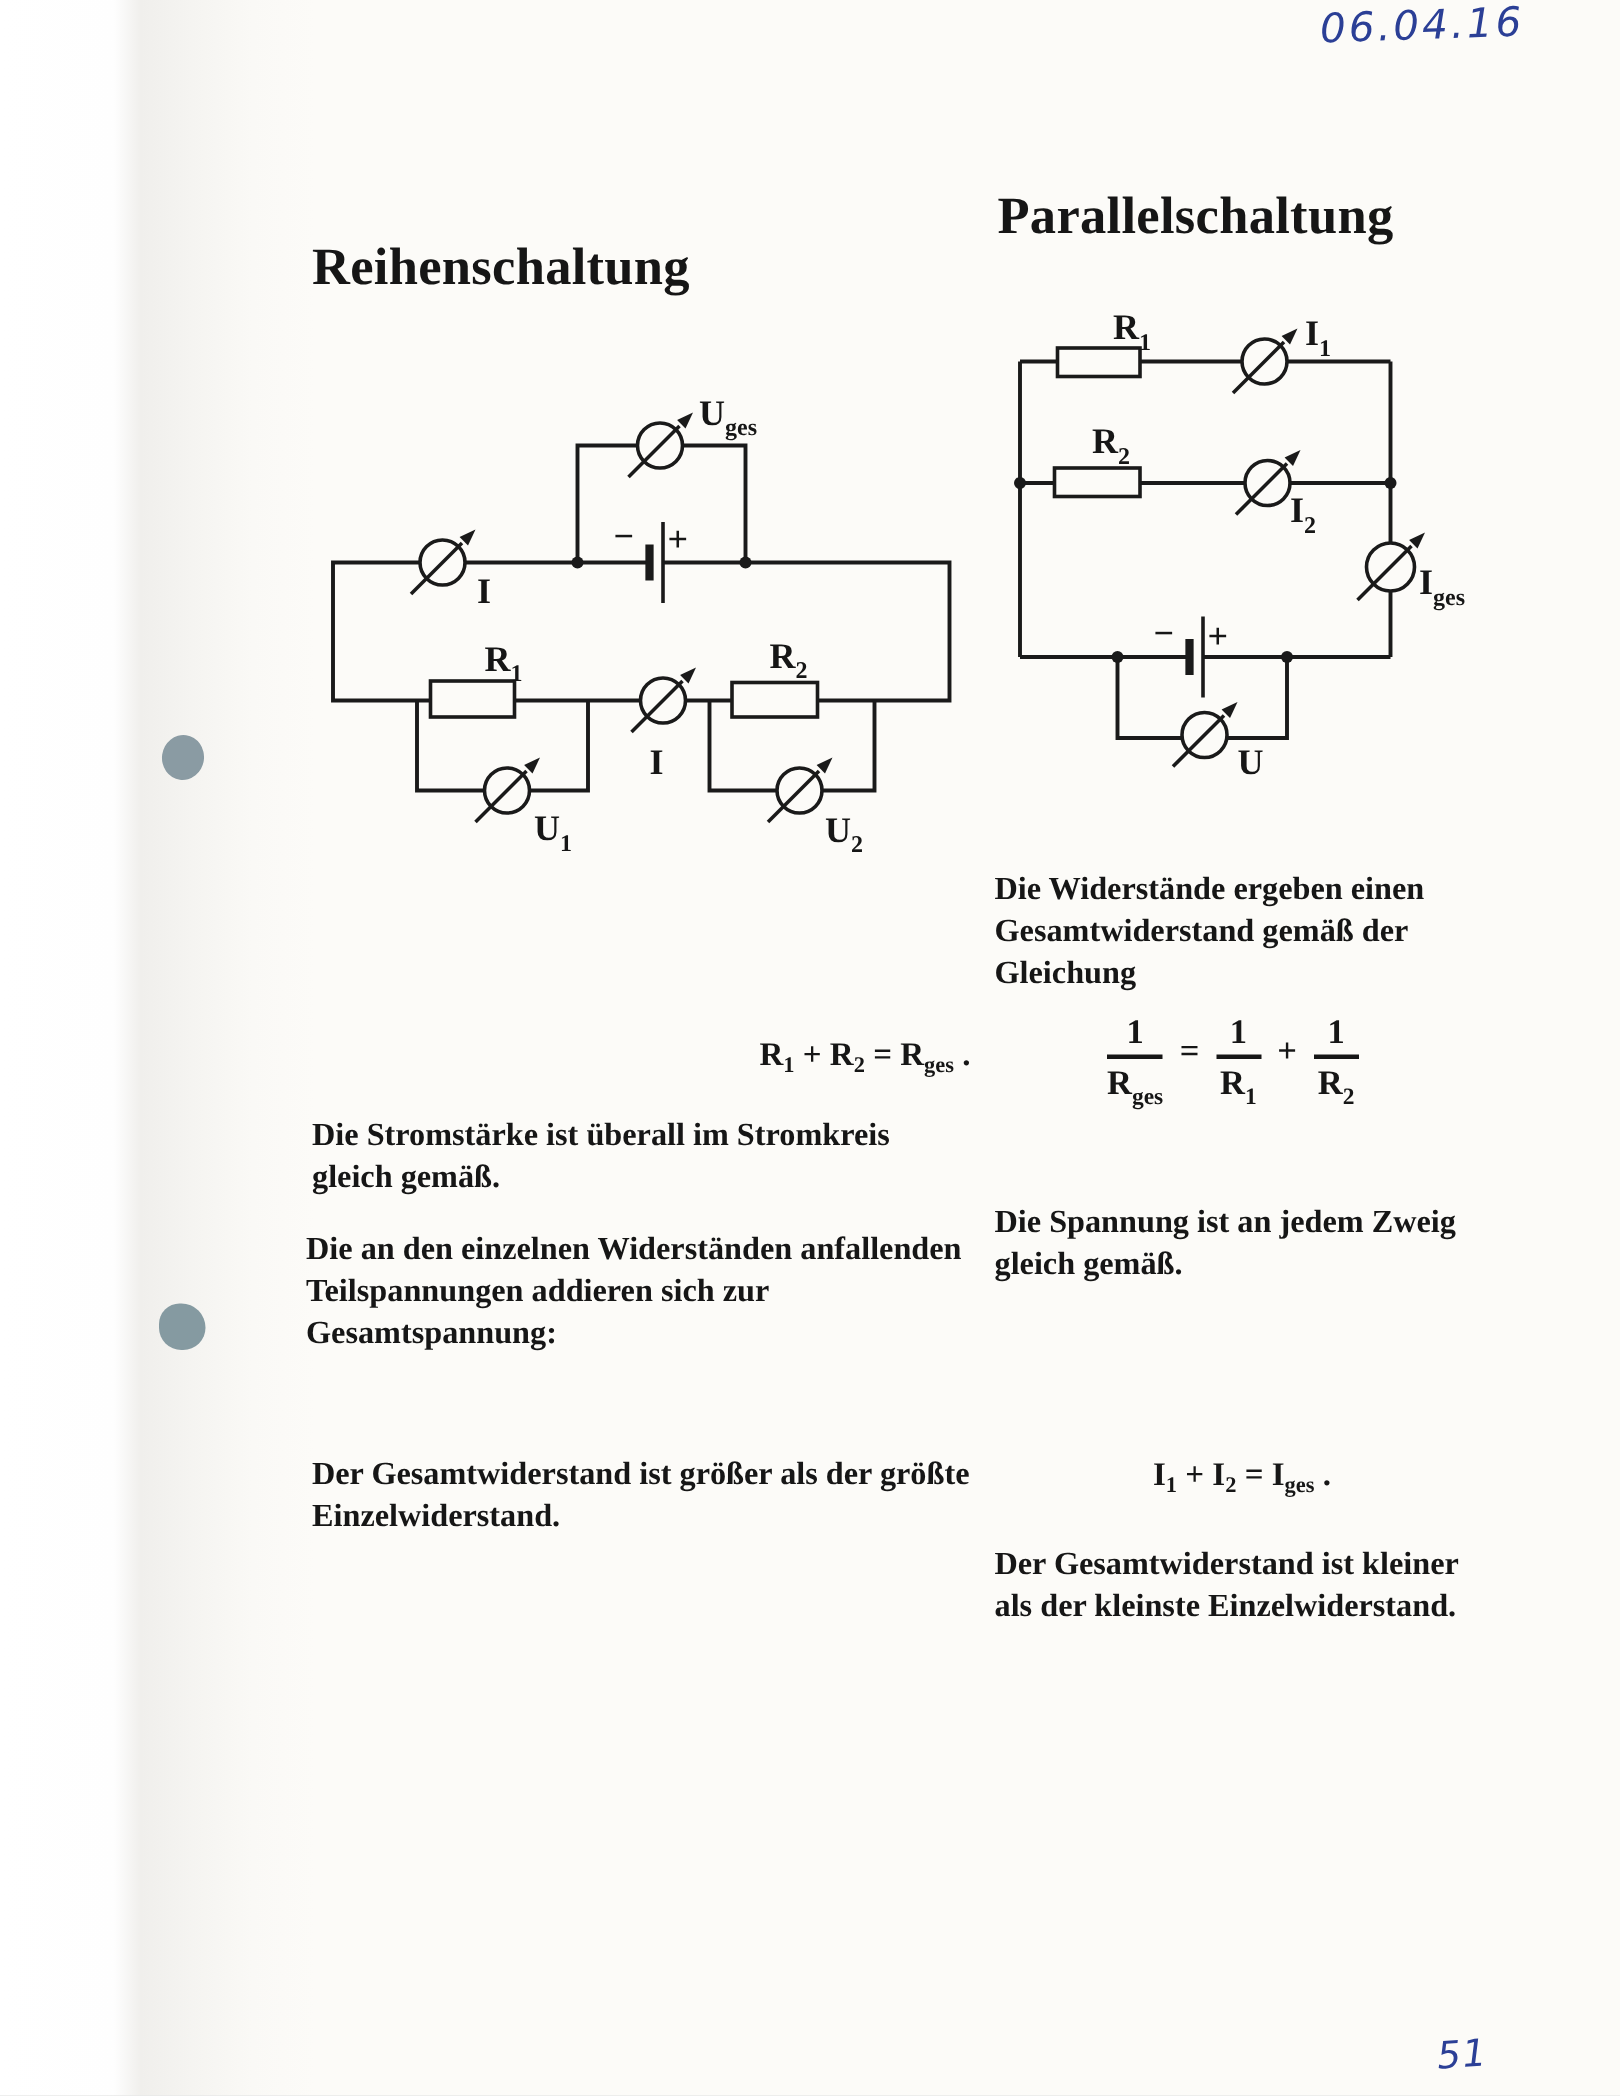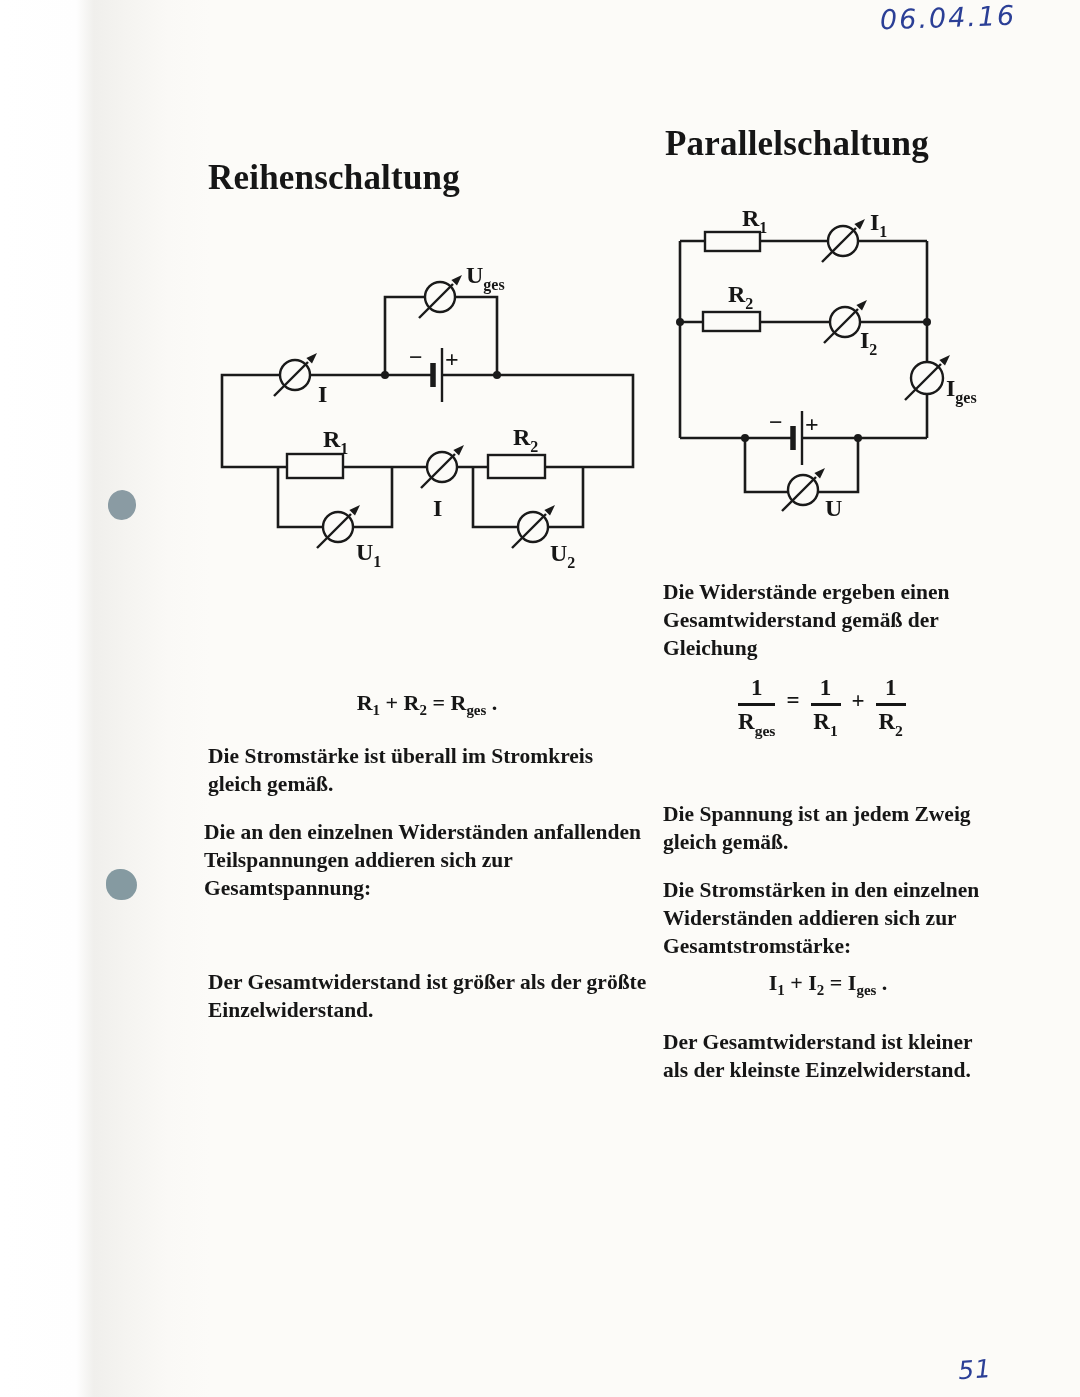--- a/index.html
+++ b/index.html
@@ -45,21 +45,21 @@
     white-space: pre;
     letter-spacing: 0px;
   }
   
   .formula {
     position: absolute;
     font-weight: bold;
     font-size: 22px;
     text-align: center;
   }
-  .formula-left  { left: 207px; width: 440px; }
+  .formula-left  { left: 207px; width: 440px; text-align: right; }
   .formula-right { left: 663px; width: 330px; }
   sub { font-size: 0.68em; vertical-align: -0.32em; line-height: 0; }
   
   .fraction-eq {
     position: absolute;
     left: 738px; top: 676px;
     display: flex; align-items: center; gap: 11px;
     font-weight: bold; font-size: 23px;
   }
   .frac { display: inline-flex; flex-direction: column; align-items: center; }
@@ -246,22 +246,19 @@
     <span class="frac">
         <span class="num">1</span>
         <span class="bar"></span>
         <span class="den"><span>R</span><sub>2</sub></span>
       </span>
   </div>
 
   <div class="para" style="left:663px; top:800px;">Die Spannung ist an jedem Zweig
 gleich gemäß.</div>
 
-  <div class="para" style="left:663px; top:876px;">Die Stromstärken in den einzelnen
-Widerständen addieren sich zur
-Gesamtstromstärke:</div>
 
   <div class="formula formula-right" style="top:970px;"><span>I</span><sub>1</sub><span> + I</span><sub>2</sub><span> = I</span><sub>ges</sub><span> .</span></div>
 
   <div class="para" style="left:663px; top:1028px;">Der Gesamtwiderstand ist kleiner
 als der kleinste Einzelwiderstand.</div>
 
 </div>
 
 </body></html>

